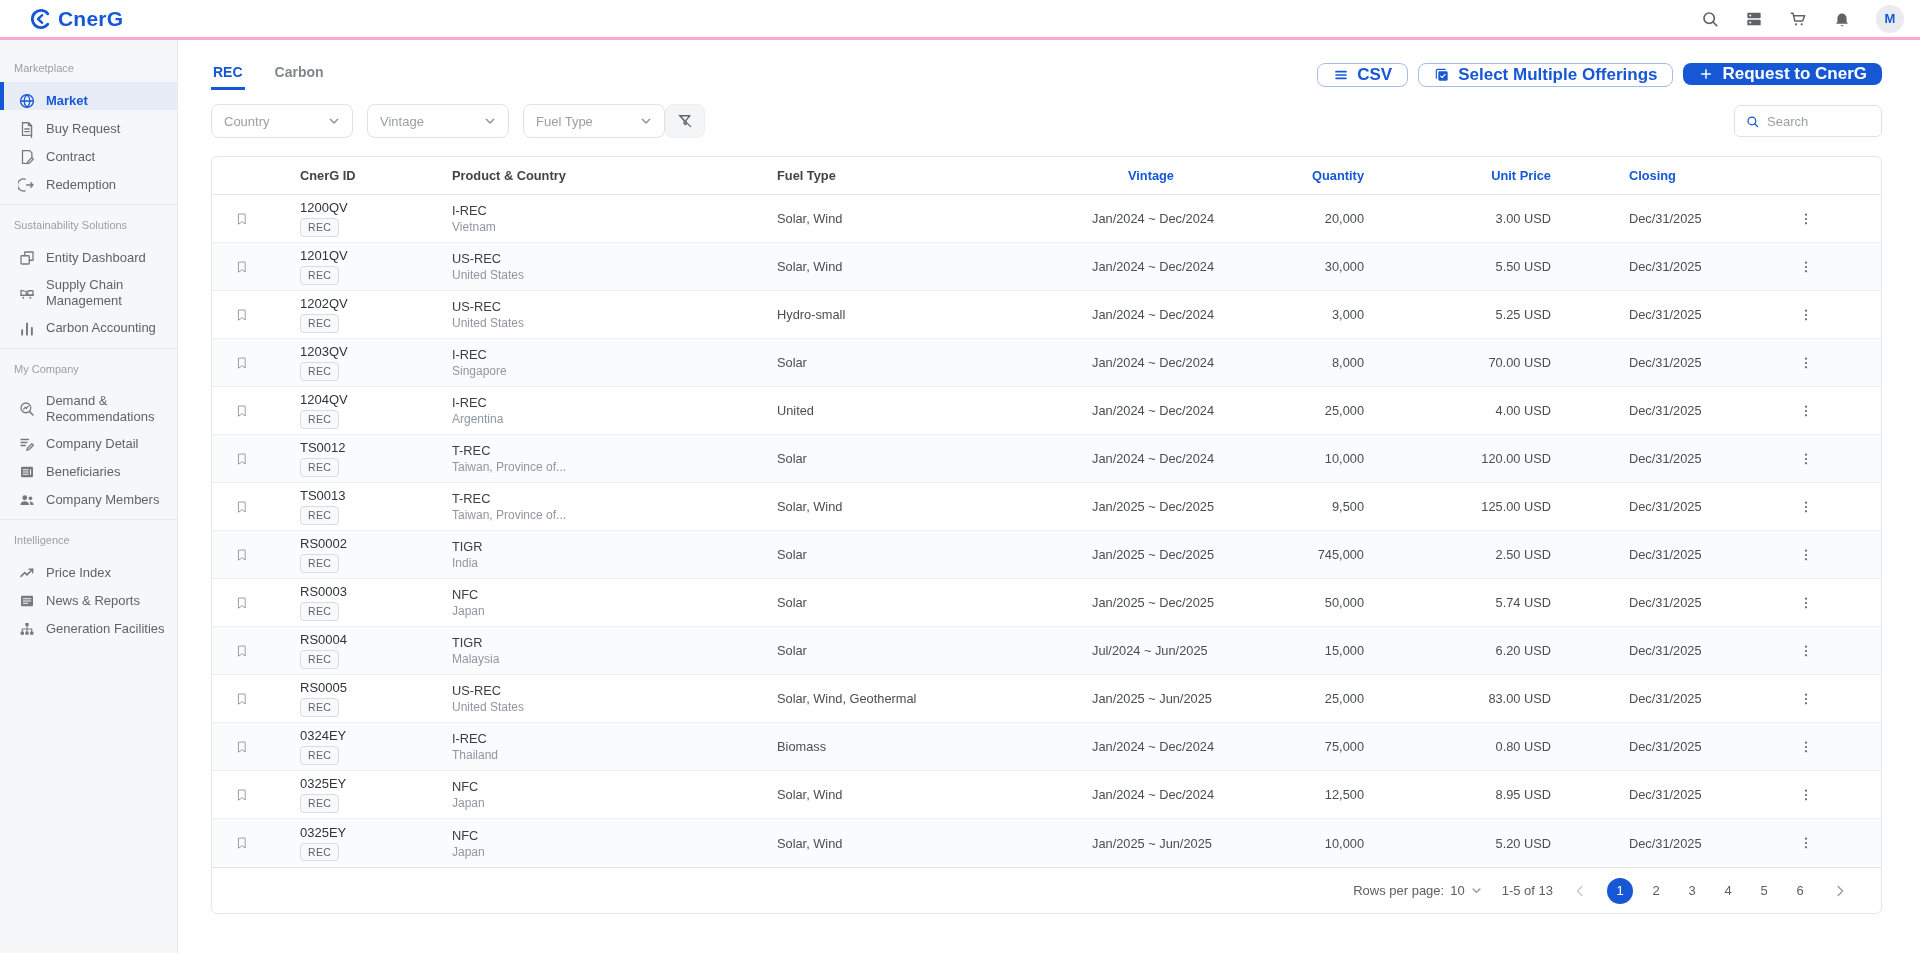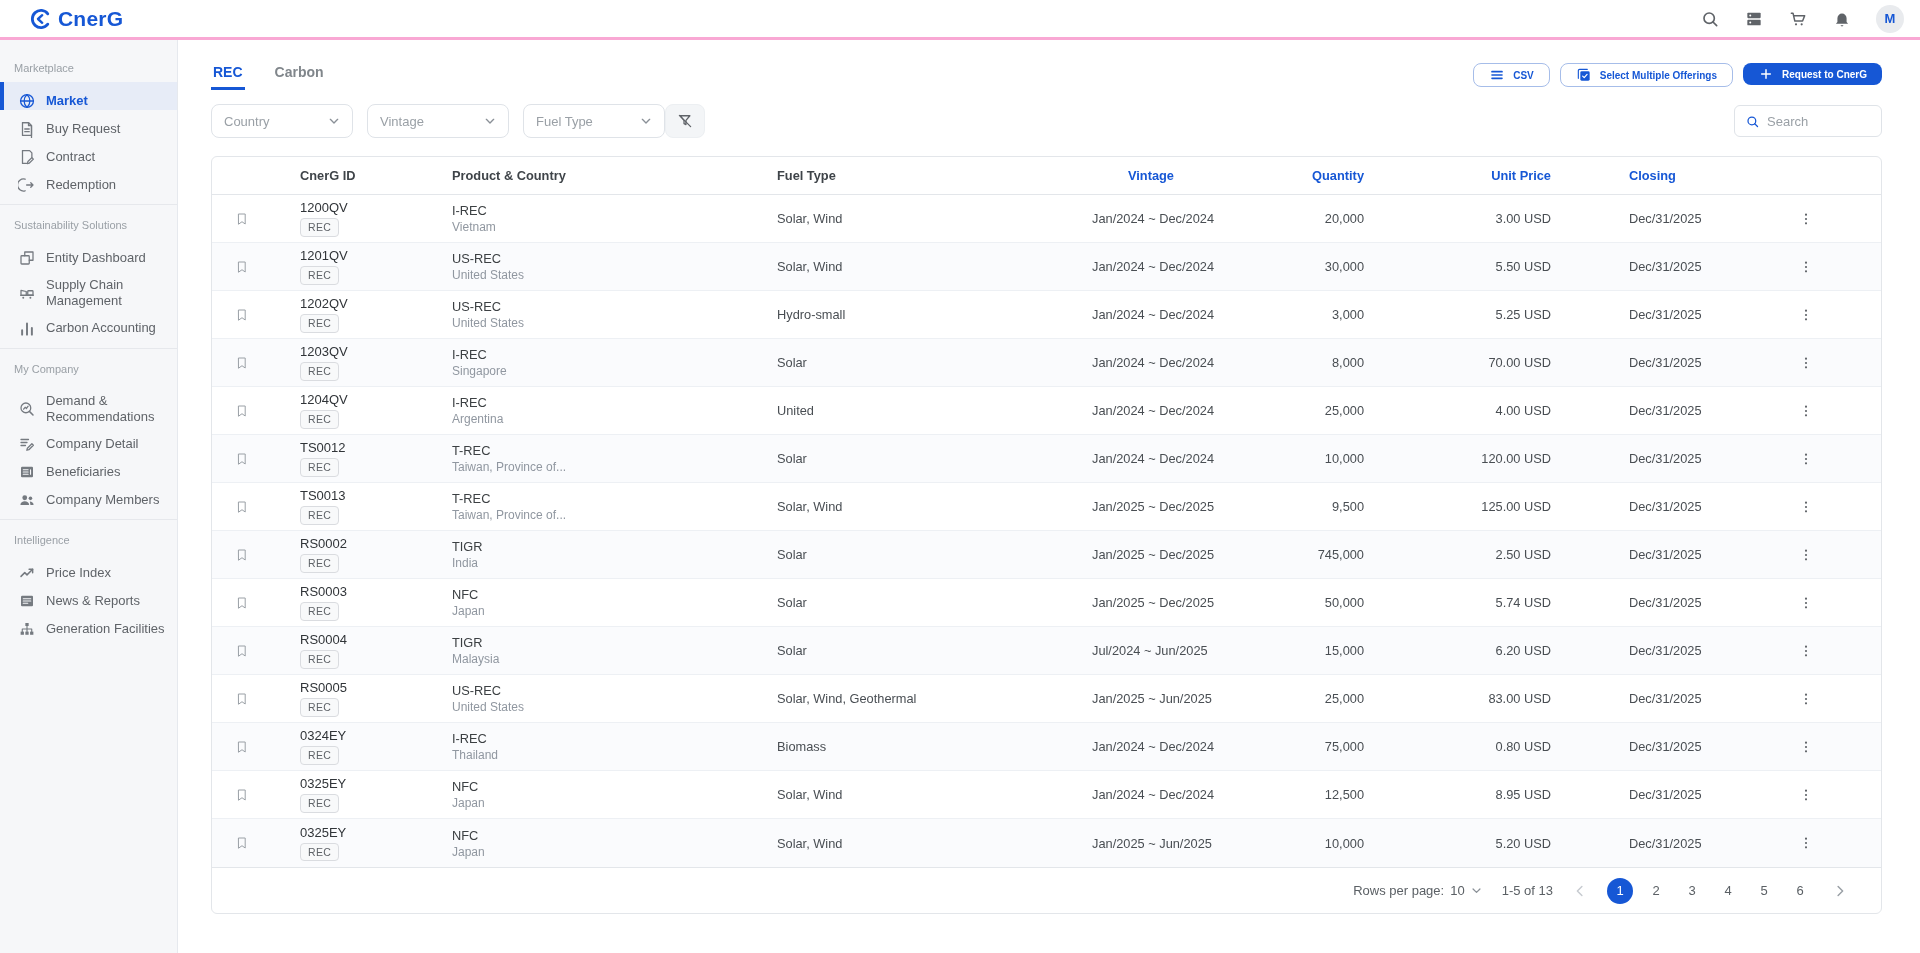--- a/index.html
+++ b/index.html
@@ -41,21 +41,21 @@
 
   .main{flex:1;padding:20px 38px 0 33px;}
 
   
   .main-top{display:flex;align-items:center;justify-content:space-between;}
   .tabs{display:flex;gap:28px;}
   .tab{font-size:14px;font-weight:700;color:#80868b;padding:4px 2px 7px;cursor:pointer;
     border-bottom:3px solid transparent;}
   .tab.active{color:var(--primary);border-bottom-color:var(--primary);}
   .actions{display:flex;gap:10px;}
-  .btn{height:16px;border-radius:8px;font-size:10px;font-weight:700;display:inline-flex;
+  .btn{height:16px;border-radius:8px;font-size:17px;font-weight:700;display:inline-flex;
     align-items:center;gap:8px;padding:11px 15px;cursor:pointer;
     font-family:"Liberation Sans","DejaVu Sans",sans-serif;}
   .btn-outline{background:#fff;color:var(--primary);border:1.5px solid #a6bde9;}
   .btn-primary{background:var(--primary);color:#fff;border:none;}
   .bic{width:16px;height:16px;flex:none;}
 
   
   .filter-row{margin-top:14px;display:flex;align-items:center;}
   .dropdowns{display:flex;gap:14px;}
   .dropdown{width:142px;height:34px;border:1px solid #dfe3e8;border-radius:8px;background:#fff;

